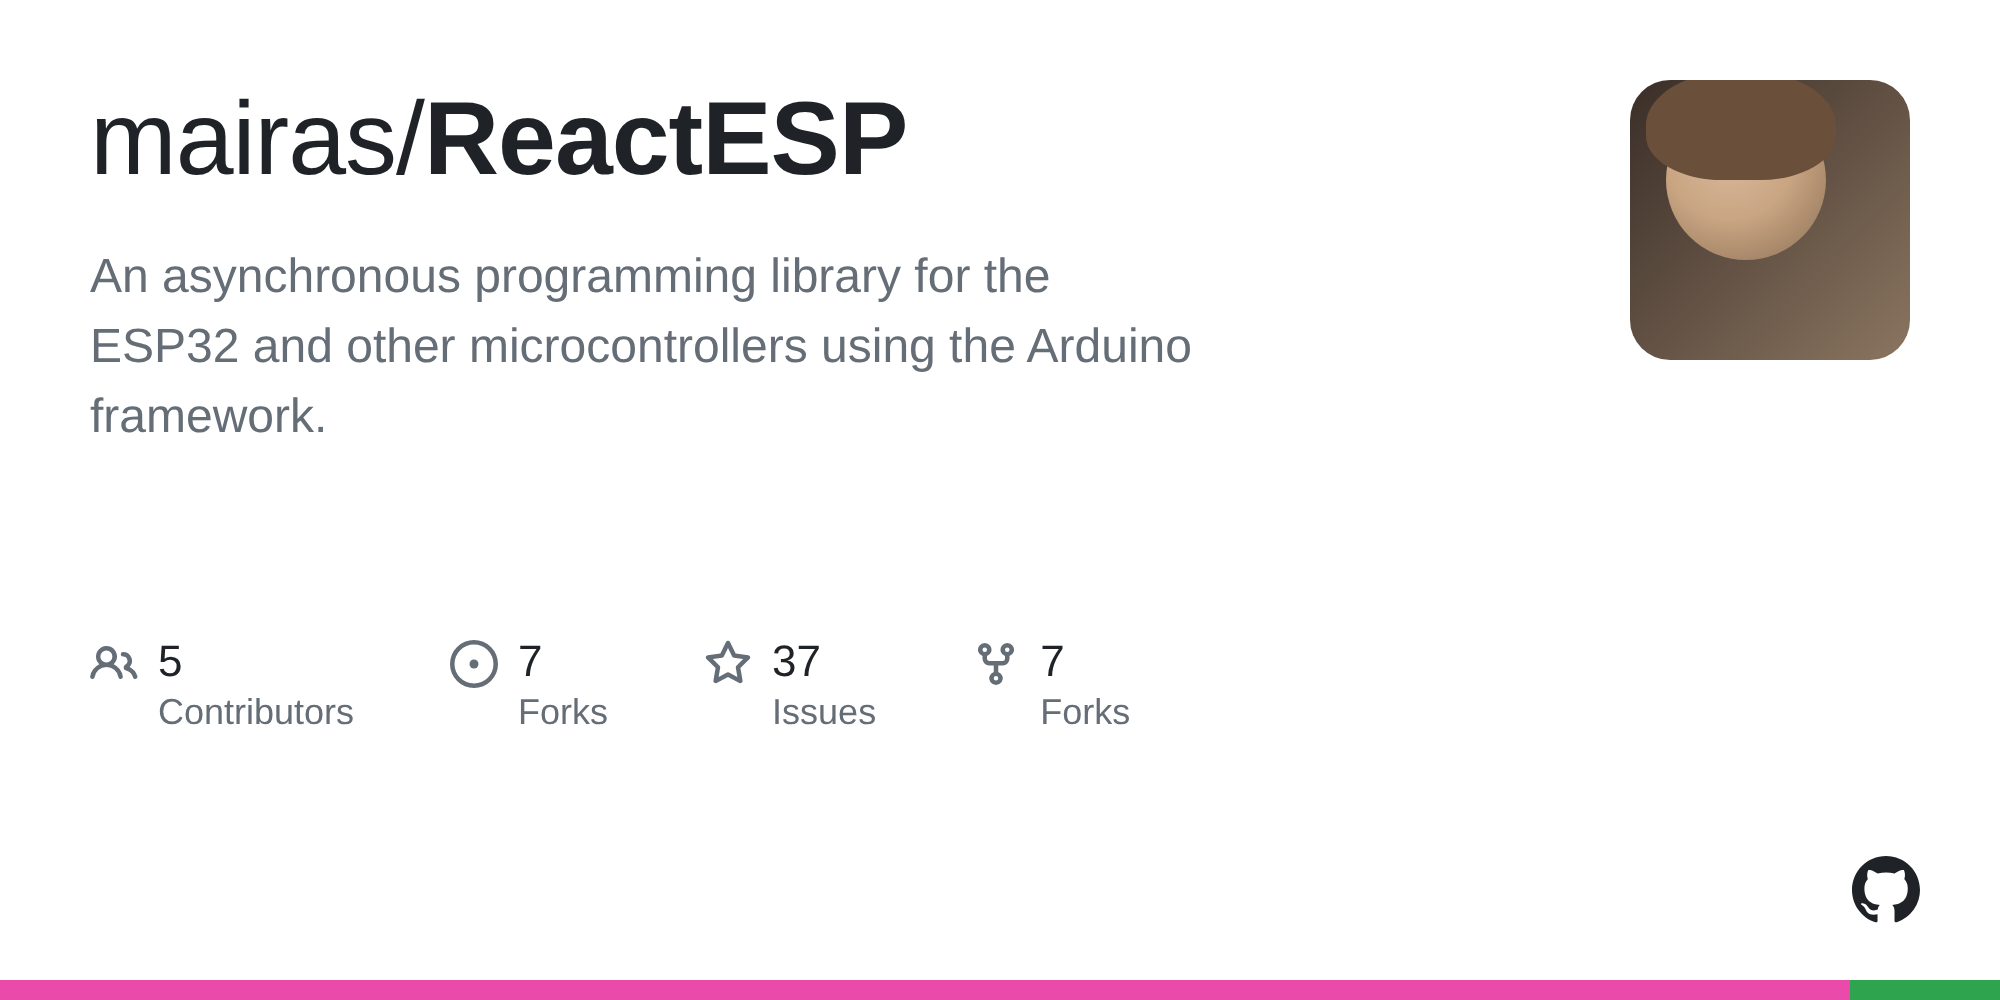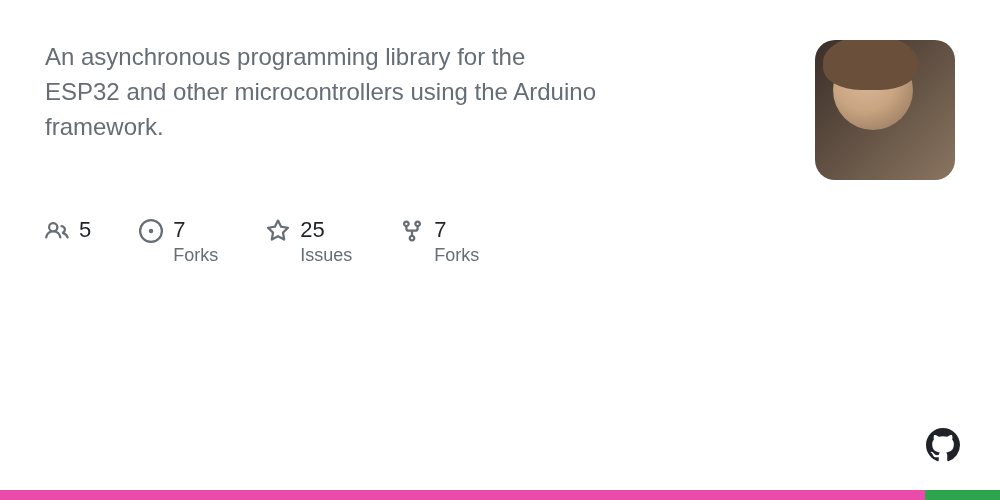--- a/index.html
+++ b/index.html
@@ -15,21 +15,21 @@
 .main-col { flex: 1; }
 .title {
   font-size: 52px; font-weight: 400; color: #1f2328;
   letter-spacing: -0.5px; margin-bottom: 22px;
 }
 .title .owner { font-weight: 400; }
 .title .slash { font-weight: 400; }
 .title .repo { font-weight: 700; }
 .description {
   font-size: 24px; line-height: 1.45; color: #656d76;
-  max-width: 560px; margin-bottom: 73px;
+  max-width: 560px; margin-bottom: 92px;
 }
 .stats-row { display: flex; gap: 48px; }
 .stat { display: flex; align-items: flex-start; gap: 10px; }
 .stat-icon {
   width: 24px; height: 24px; color: #656d76; margin-top: 2px;
   flex-shrink: 0;
 }
 .stat-text { display: flex; flex-direction: column; }
 .stat-value { font-size: 22px; color: #1f2328; line-height: 1.2; }
 .stat-label { font-size: 18px; color: #656d76; line-height: 1.3; }
@@ -57,50 +57,54 @@
   display: flex;
 }
 .stripe-a { background: #ea4aaa; flex: 0 0 92.5%; }
 .stripe-b { background: #2ea44f; flex: 1; }
 </style>
 </head>
 <body>
 
 <div class="container">
   <div class="main-col">
+    <h1 class="title">
+      <span class="owner">mairas</span><span class="slash">/</span><span class="repo">ReactESP</span>
+    </h1>
     <p class="description">An asynchronous programming library for the ESP32 and other microcontrollers using the Arduino framework.</p>
 
     <div class="stats-row">
 
       <div class="stat">
         <svg class="stat-icon" viewBox="0 0 16 16" fill="currentColor">
             <path d="M2 5.5a3.5 3.5 0 1 1 5.898 2.549 5.508 5.508 0 0 1 3.034 4.084.75.75 0 1 1-1.482.235 4 4 0 0 0-7.9 0 .75.75 0 0 1-1.482-.236A5.507 5.507 0 0 1 3.102 8.05 3.493 3.493 0 0 1 2 5.5ZM11 4a3.001 3.001 0 0 1 2.22 5.018 5.01 5.01 0 0 1 2.56 3.012.749.749 0 0 1-.885.954.752.752 0 0 1-.549-.514 3.507 3.507 0 0 0-2.522-2.372.75.75 0 0 1-.574-.73v-.352a.75.75 0 0 1 .416-.672A1.5 1.5 0 0 0 11 5.5.75.75 0 0 1 11 4Zm-5.5-.5a2 2 0 1 0-.001 3.999A2 2 0 0 0 5.5 3.5Z"></path>
           </svg>
         <div class="stat-text">
           <span class="stat-value">5</span>
+          <span class="stat-label">Contributors</span>
         </div>
       </div>
 
       <div class="stat">
         <svg class="stat-icon" viewBox="0 0 16 16" fill="currentColor">
             <path d="M8 9.5a1.5 1.5 0 1 0 0-3 1.5 1.5 0 0 0 0 3Z"></path>
             <path d="M8 0a8 8 0 1 1 0 16A8 8 0 0 1 8 0ZM1.5 8a6.5 6.5 0 1 0 13 0 6.5 6.5 0 0 0-13 0Z"></path>
           </svg>
         <div class="stat-text">
           <span class="stat-value">7</span>
           <span class="stat-label">Forks</span>
         </div>
       </div>
 
       <div class="stat">
         <svg class="stat-icon" viewBox="0 0 16 16" fill="currentColor">
             <path d="M8 .25a.75.75 0 0 1 .673.418l1.882 3.815 4.21.612a.75.75 0 0 1 .416 1.279l-3.046 2.97.719 4.192a.751.751 0 0 1-1.088.791L8 12.347l-3.766 1.98a.75.75 0 0 1-1.088-.79l.72-4.194L.818 6.374a.75.75 0 0 1 .416-1.28l4.21-.611L7.327.668A.75.75 0 0 1 8 .25Zm0 2.445L6.615 5.5a.75.75 0 0 1-.564.41l-3.097.45 2.24 2.184a.75.75 0 0 1 .216.664l-.528 3.084 2.769-1.456a.75.75 0 0 1 .698 0l2.77 1.456-.53-3.084a.75.75 0 0 1 .216-.664l2.24-2.183-3.096-.45a.75.75 0 0 1-.564-.41L8 2.694Z"></path>
           </svg>
         <div class="stat-text">
-          <span class="stat-value">25</span>
+          <span class="stat-value">37</span>
           <span class="stat-label">Issues</span>
         </div>
       </div>
 
       <div class="stat">
         <svg class="stat-icon" viewBox="0 0 16 16" fill="currentColor">
             <path d="M5 5.372v.878c0 .414.336.75.75.75h4.5a.75.75 0 0 0 .75-.75v-.878a2.25 2.25 0 1 1 1.5 0v.878a2.25 2.25 0 0 1-2.25 2.25h-1.5v2.128a2.251 2.251 0 1 1-1.5 0V8.5h-1.5A2.25 2.25 0 0 1 3.5 6.25v-.878a2.25 2.25 0 1 1 1.5 0ZM5 3.25a.75.75 0 1 0-1.5 0 .75.75 0 0 0 1.5 0Zm6.75.75a.75.75 0 1 0 0-1.5.75.75 0 0 0 0 1.5Zm-3 8.75a.75.75 0 1 0-1.5 0 .75.75 0 0 0 1.5 0Z"></path>
           </svg>
         <div class="stat-text">
           <span class="stat-value">7</span>

